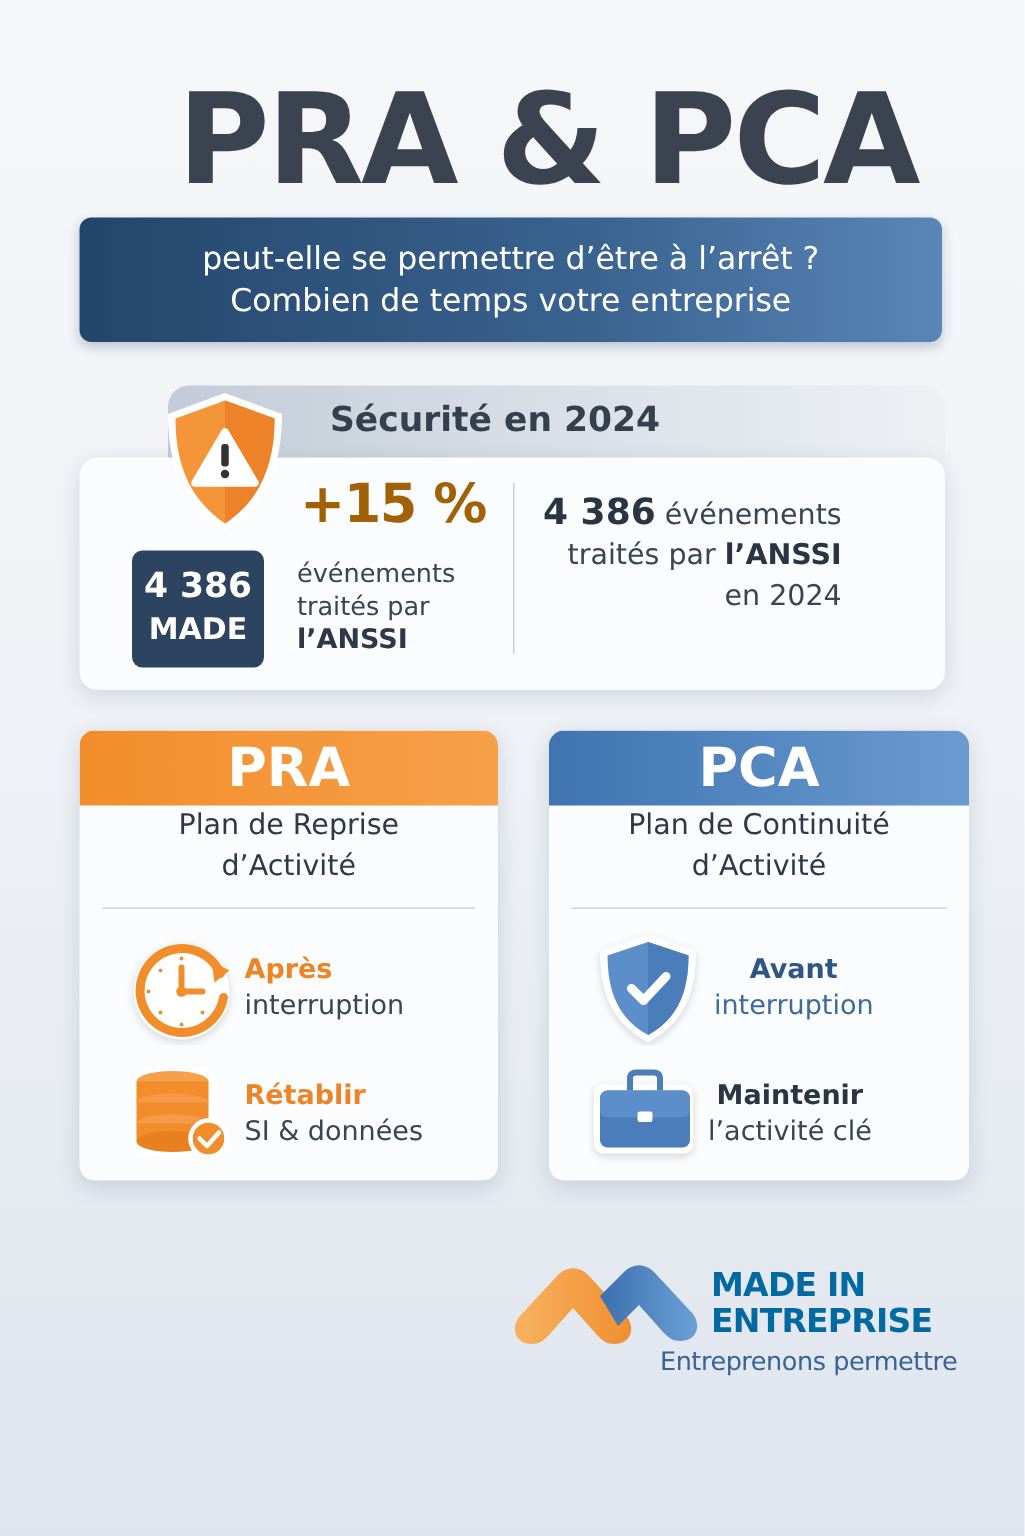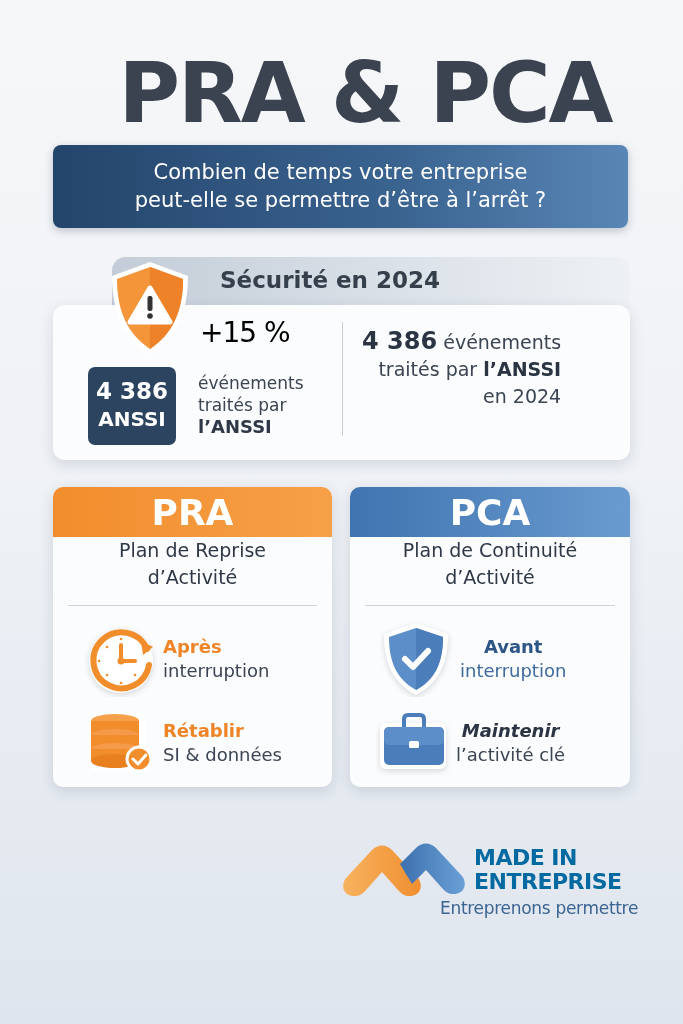--- a/index.html
+++ b/index.html
@@ -40,22 +40,22 @@
     }
     .sec-card {
       position: absolute; left: 53px; top: 305px; width: 577px; height: 155px;
       background: #fbfcfd; border-radius: 12px;
       box-shadow: 0 4px 14px rgba(40,60,90,0.15);
     }
     .shield-warn {
       position: absolute; left: 104px; top: 258px; width: 92px; height: 100px;
     }
     .pct {
-      position: absolute; left: 200px; top: 316px; font-size: 28px; font-weight: normal;
-      color: #000000; font-family: "DejaVu Sans", sans-serif; letter-spacing: -1px;
+      position: absolute; left: 200px; top: 316px; font-size: 36px; font-weight: bold;
+      color: #a16207; font-family: "DejaVu Sans", sans-serif; letter-spacing: -1px;
     }
     .anssi-badge {
       position: absolute; left: 88px; top: 367px; width: 88px; height: 78px;
       background: #2c4460; border-radius: 7px; color: #fff; text-align: center;
       font-weight: bold; font-family: "DejaVu Sans", sans-serif;
     }
     .anssi-badge .n { font-size: 23px; line-height: 30px; margin-top: 9px; display: block; }
     .anssi-badge .l { font-size: 20px; line-height: 26px; display: block; }
     .badge-caption {
       position: absolute; left: 198px; top: 372px; font-size: 17px; line-height: 22px;
@@ -76,21 +76,21 @@
     .right-stat .b { font-weight: bold; color: #2a3442; }
 
     
     .plan-card {
       position: absolute; top: 487px; width: 280px; height: 300px;
       background: #fbfcfd; border-radius: 10px;
       box-shadow: 0 4px 14px rgba(40,60,90,0.16);
       overflow: hidden;
     }
     .plan-card.pra { left: 53px; width: 279px; }
-    .plan-card.pca { left: 350px; width: 280px; }
+    .plan-card.pca { left: 366px; width: 280px; }
     .plan-head {
       height: 50px; color: #fff; text-align: center; font-size: 36px; font-weight: bold;
       line-height: 52px; font-family: "DejaVu Sans", sans-serif;
     }
     .pra .plan-head { background: linear-gradient(90deg, #f28d2c, #f6a049); }
     .pca .plan-head { background: linear-gradient(90deg, #3f74b0, #6a9bd0); }
     .plan-sub {
       text-align: center; font-size: 19px; line-height: 27px; color: #2e3846;
       font-family: "DejaVu Sans", sans-serif;
     }
@@ -102,63 +102,63 @@
       position: absolute; display: flex; align-items: center;
     }
     .feat-icon { width: 80px; height: 76px; flex: none; }
     .feat-text { font-size: 18px; line-height: 24px; font-family: "DejaVu Sans", sans-serif; }
     .feat-text span { display: block; }
     .pra .feat-text .k { color: #ee8425; font-weight: bold; }
     .pca .feat-text .k { color: #2d5585; font-weight: bold; text-align: center; }
     .pra .feat-text .v { color: #3a4452; }
     .pca .feat-text .v.blue { color: #3e6a9c; }
     .pca .feat-text .v { color: #3a4452; }
-    .pca .feat-text .k.dark { color: #2a3442; font-style: italic; }
+    .pca .feat-text .k.dark { color: #2a3442; }
 
     
     .logo-mark { position: absolute; left: 338px; top: 840px; width: 135px; height: 60px; }
     .logo-text {
       position: absolute; left: 474px; top: 846px; color: #0369a1; font-weight: bold;
       font-size: 22px; line-height: 24px; letter-spacing: -0.5px;
       font-family: "DejaVu Sans", sans-serif;
     }
     .logo-text span { display: block; }
     .logo-tag {
       position: absolute; left: 440px; top: 898px; color: #3a6492; font-size: 17px;
       font-family: "DejaVu Sans", sans-serif; letter-spacing: -0.3px;
     }
   </style>
 </head>
 <body>
 
 <h1 class="title">PRA &amp; PCA</h1>
 
 <div class="subtitle-banner">
+  <span>peut-elle se permettre d’être à l’arrêt ?</span>
   <span>Combien de temps votre entreprise</span>
-  <span>peut-elle se permettre d’être à l’arrêt ?</span>
 </div>
 
 <div class="sec-header"></div>
 <div class="sec-title">Sécurité en 2024</div>
 <div class="sec-card"></div>
 
 <svg class="shield-warn" viewBox="0 0 92 100">
   <path d="M46 4 L84 18 C84 55 72 80 46 96 C20 80 8 55 8 18 Z" fill="#fff"></path>
   <path d="M46 9 L79 21 C79 54 68 76 46 91 C24 76 13 54 13 21 Z" fill="#f5953a"></path>
   <path d="M46 9 L79 21 C79 54 68 76 46 91 Z" fill="#ee8229"></path>
   <path d="M46 30 L66 64 L26 64 Z" fill="#fff" stroke="#fff" stroke-width="5" stroke-linejoin="round"></path>
   <rect x="43.5" y="38" width="5" height="15" rx="2" fill="#333"></rect>
   <circle cx="46" cy="58" r="2.8" fill="#333"></circle>
 </svg>
 
 <div class="pct">+15 %</div>
 
 <div class="anssi-badge">
   <span class="n">4 386</span>
-  <span class="l">ANSSI</span>
+  <span class="l">MADE</span>
 </div>
 <div class="badge-caption">
   <span>événements</span>
   <span>traités par</span>
   <span class="strong">l’ANSSI</span>
 </div>
 
 <div class="vdivider"></div>
 
 <div class="right-stat">

